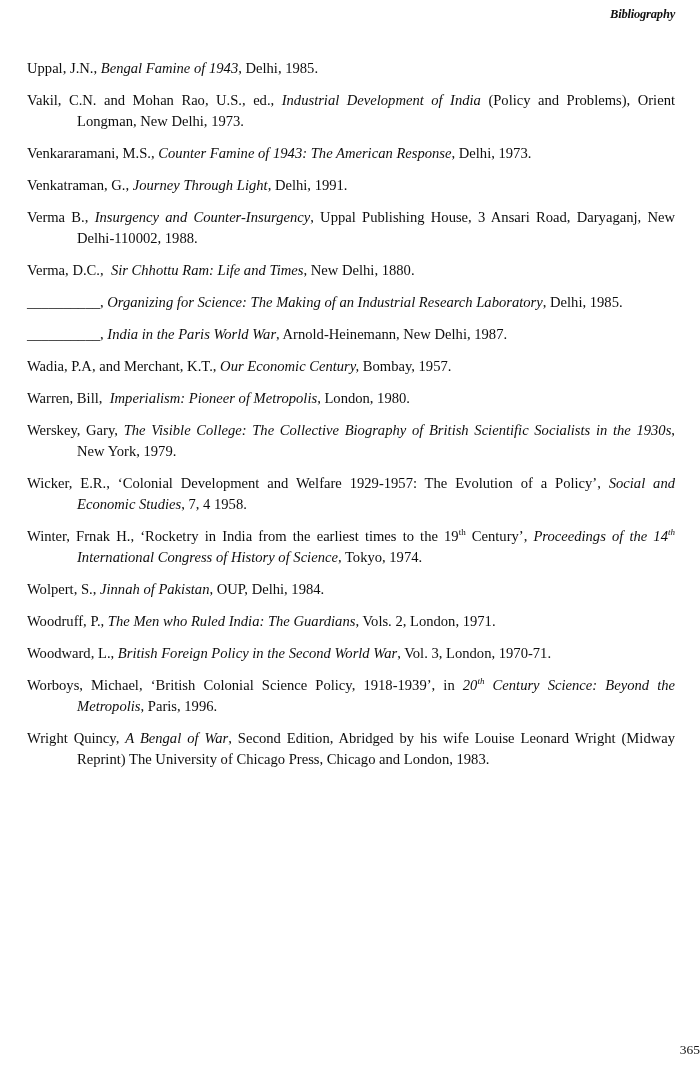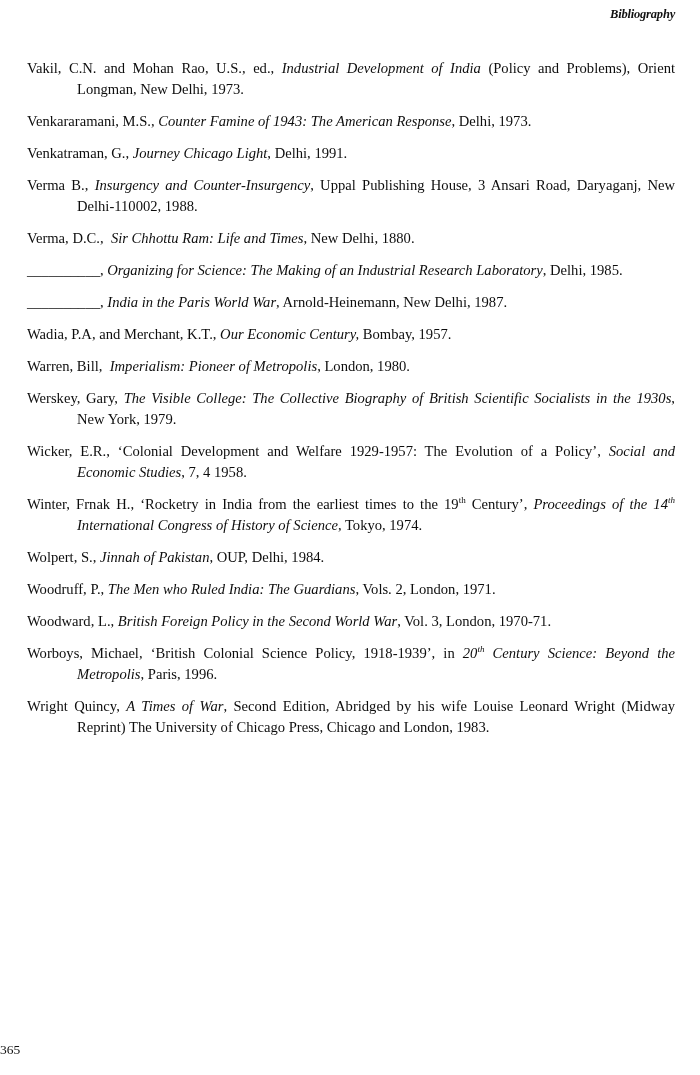--- a/index.html
+++ b/index.html
@@ -77,47 +77,48 @@
   .rule {
     text-decoration: none;
     letter-spacing: 0px;
   }
 
   .page-number {
     position: absolute;
     left: 0;
     right: 0;
     top: 1042px;
-    text-align: left;
+    text-align: right;
     font-size: 13.5px;
     color: #111111;
   }
 </style>
 </head>
 <body>
 
 <div class="page">
 
   <div class="running-head">Bibliography</div>
 
   <div class="biblio">
+      <p class="entry nojustify">Uppal, J.N., <i>Bengal Famine of 1943</i>, Delhi, 1985.</p>
       <p class="entry">Vakil, C.N. and Mohan Rao, U.S., ed., <i>Industrial Development of India</i> (Policy and Problems), Orient Longman, New Delhi, 1973.</p>
       <p class="entry nojustify">Venkararamani, M.S., <i>Counter Famine of 1943: The American Response</i>, Delhi, 1973.</p>
-      <p class="entry nojustify">Venkatraman, G., <i>Journey Chicago Light</i>, Delhi, 1991.</p>
+      <p class="entry nojustify">Venkatraman, G., <i>Journey Through Light</i>, Delhi, 1991.</p>
       <p class="entry">Verma B., <i>Insurgency and Counter-Insurgency</i>, Uppal Publishing House, 3 Ansari Road, Daryaganj, New Delhi-110002, 1988.</p>
       <p class="entry nojustify">Verma, D.C., &nbsp;<i>Sir Chhottu Ram: Life and Times</i>, New Delhi, 1880.</p>
       <p class="entry"><span class="rule">__________</span>, <i>Organizing for Science: The Making of an Industrial Research Laboratory</i>, Delhi, 1985.</p>
       <p class="entry nojustify"><span class="rule">__________</span>, <i>India in the Paris World War</i>, Arnold-Heinemann, New Delhi, 1987.</p>
       <p class="entry nojustify">Wadia, P.A, and Merchant, K.T., <i>Our Economic Century,</i> Bombay, 1957.</p>
       <p class="entry nojustify">Warren, Bill, &nbsp;<i>Imperialism: Pioneer of Metropolis</i>, London, 1980.</p>
       <p class="entry">Werskey, Gary, <i>The Visible College: The Collective Biography of British Scientific Socialists in the 1930s</i>, New York, 1979.</p>
       <p class="entry">Wicker, E.R., ‘Colonial Development and Welfare 1929-1957: The Evolution of a Policy’, <i>Social and Economic Studies</i>, 7, 4 1958.</p>
       <p class="entry">Winter, Frnak H., ‘Rocketry in India from the earliest times to the 19<sup>th</sup> Century’, <i>Proceedings of the 14<sup>th</sup> International Congress of History of Science</i>, Tokyo, 1974.</p>
       <p class="entry nojustify">Wolpert, S., <i>Jinnah of Pakistan</i>, OUP, Delhi, 1984.</p>
       <p class="entry nojustify">Woodruff, P., <i>The Men who Ruled India: The Guardians</i>, Vols. 2, London, 1971.</p>
       <p class="entry">Woodward, L., <i>British Foreign Policy in the Second World War</i>, Vol. 3, London, 1970-71.</p>
       <p class="entry">Worboys, Michael, ‘British Colonial Science Policy, 1918-1939’, in <i>20<sup>th</sup> Century Science: Beyond the Metropolis</i>, Paris, 1996.</p>
-      <p class="entry">Wright Quincy, <i>A Times of War</i>, Second Edition, Abridged by his wife Louise Leonard Wright (Midway Reprint) The University of Chicago Press, Chicago and London, 1983.</p>
+      <p class="entry">Wright Quincy, <i>A Bengal of War</i>, Second Edition, Abridged by his wife Louise Leonard Wright (Midway Reprint) The University of Chicago Press, Chicago and London, 1983.</p>
     </div>
 
   <div class="page-number">365</div>
 
 </div>
 
 </body></html>

